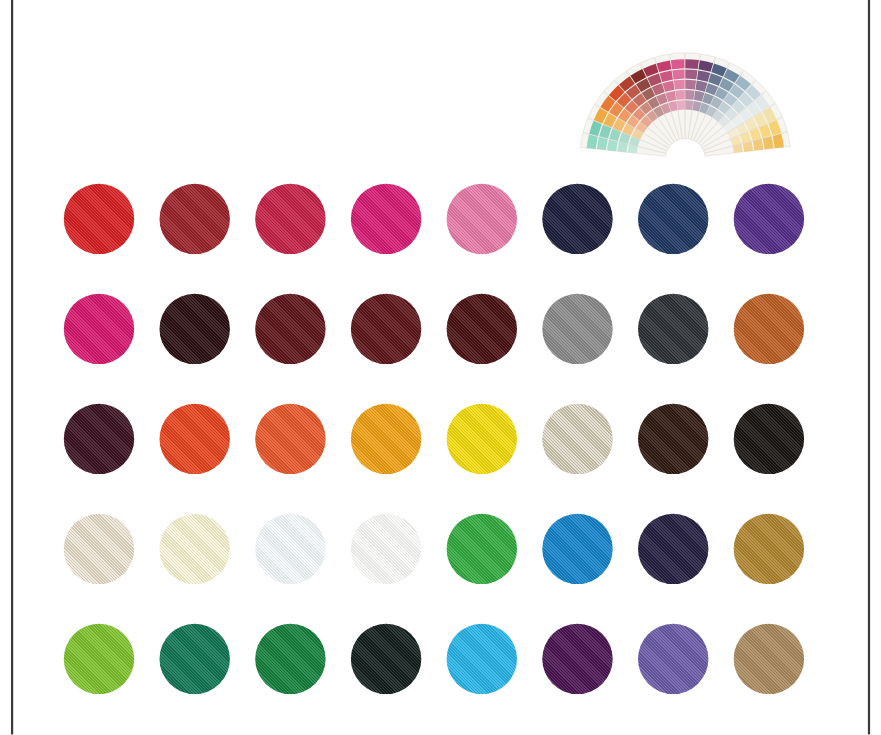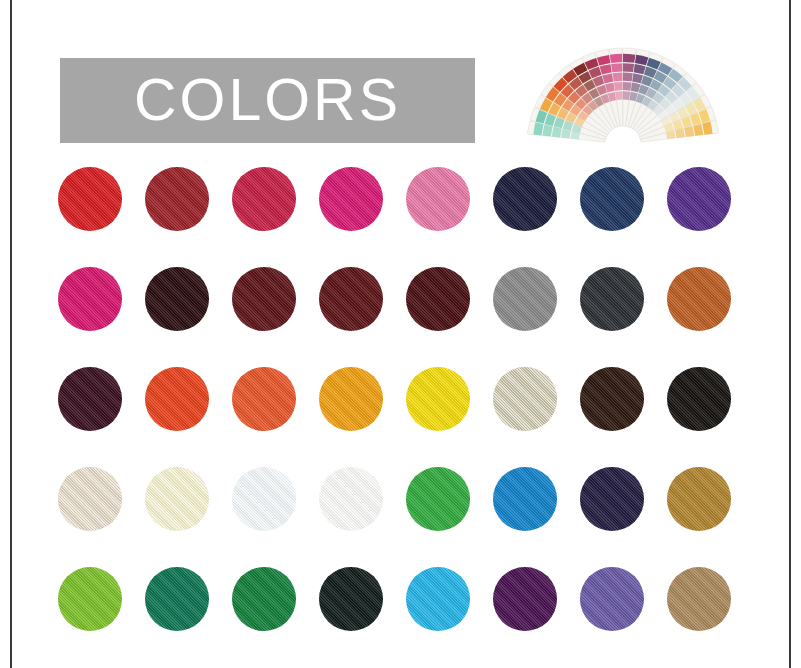--- a/index.html
+++ b/index.html
@@ -108,23 +108,20 @@
   }
 </style>
 </head>
 <body>
 
 <div class="page">
 
   <div class="edge-rule left"></div>
   <div class="edge-rule right"></div>
 
-  <div class="title-banner">
-    <span class="title-text">COLORS</span>
-  </div>
 
   <div class="fan">
     <svg viewBox="0 0 222 120" xmlns="http://www.w3.org/2000/svg">
       <g id="fan-blades">
           <path d="M93.09860588337108,110.11848766118224 L15.525898044645757,101.96526752630531 A96,96 0 0,1 17.80960797179641,88.94461378268132 L93.52680149471183,107.67711508425275 Z" fill="#f7f5f1" stroke="#dcd8d2" stroke-width="0.5"></path>
           <path d="M66.72388521820446,107.34639281532408 L58.53220727043507,106.48541276908108 A52.7568,52.7568 0 0,1 59.787220060900715,99.32991250427251 L67.78295569692058,101.30806464171846 Z" fill="#8ad6c0" opacity="0.45"></path>
           <path d="M57.415160277557426,106.36800639913885 L49.223482329788034,105.50702635289585 A62.1168,62.1168 0 0,1 50.701156838150865,97.08201234808395 L58.69689247417073,99.0601644855299 Z" fill="#8ad6c0" opacity="0.5800000000000001"></path>
           <path d="M48.10643533691038,105.38961998295362 L39.914757389141,104.52863993671062 A71.4768,71.4768 0 0,1 41.61509361540102,94.83411219189537 L49.610829251420874,96.81226432934132 Z" fill="#8ad6c0" opacity="0.71"></path>
           <path d="M38.797710396263355,104.41123356676839 L30.60603244849395,103.55025352052539 A80.83680000000001,80.83680000000001 0 0,1 32.52903039265115,92.58621203570681 L40.52476602867104,94.56436417315275 Z" fill="#8ad6c0" opacity="0.8400000000000001"></path>
           <path d="M29.4889854556163,103.43284715058316 L21.297307507846924,102.57186710434016 A90.1968,90.1968 0 0,1 23.442967169901323,90.33831187951824 L31.43870280592118,92.31646401696418 Z" fill="#8ad6c0" opacity="0.97"></path>

